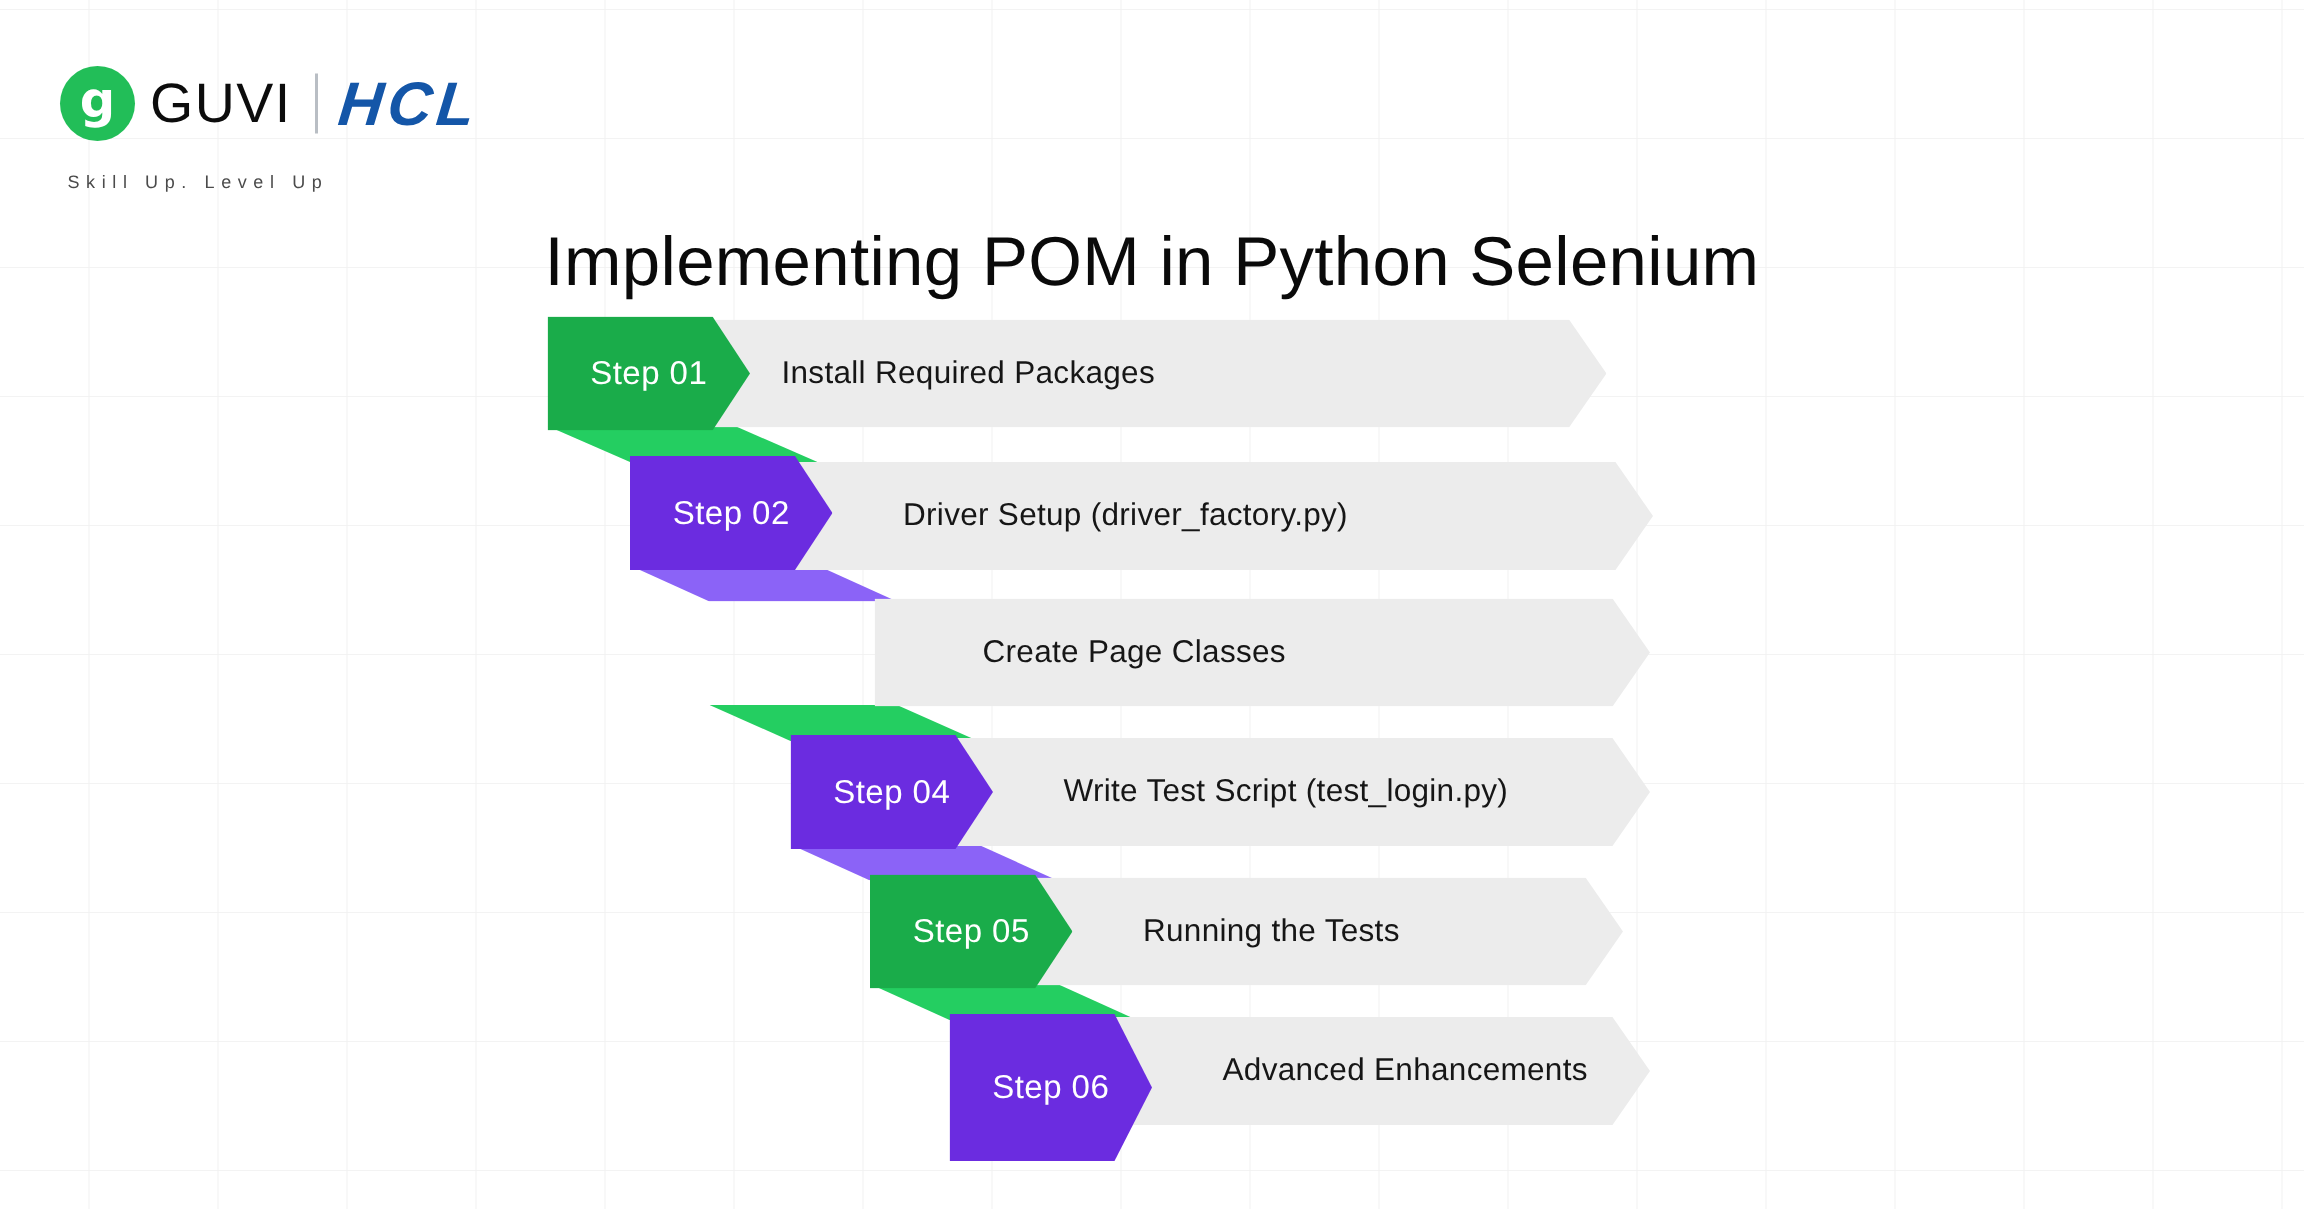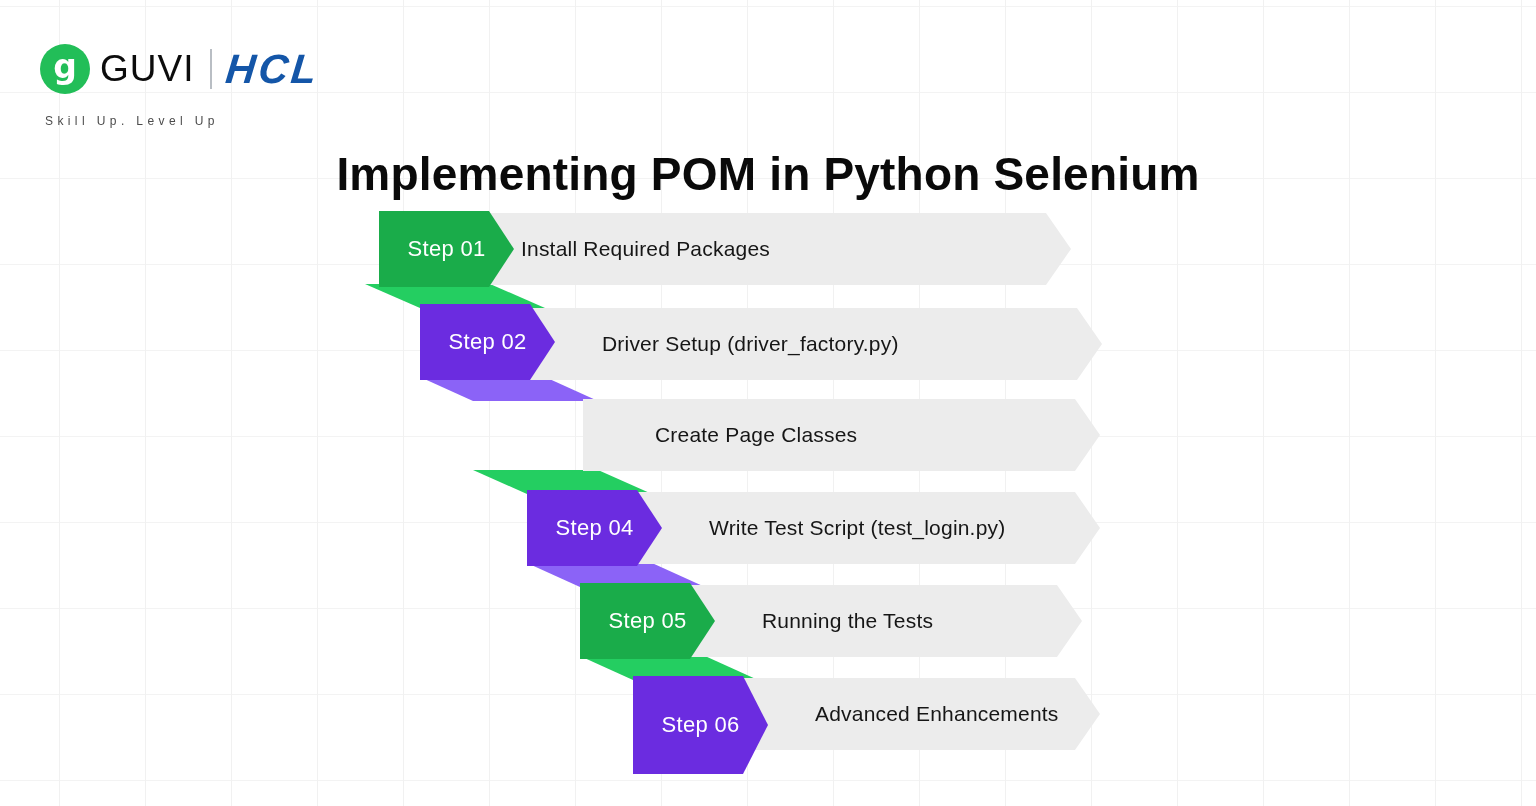--- a/index.html
+++ b/index.html
@@ -33,21 +33,21 @@
     letter-spacing:3px;transform:skewX(-6deg);
   }
   .tagline{
     position:absolute;left:45px;top:114px;
     font-size:12px;font-weight:500;color:#4b4b4b;letter-spacing:4.4px;
   }
 
   
   .title{
     position:absolute;top:116px;left:0;width:100%;
-    text-align:center;font-size:46px;font-weight:700;color:#0a0a0a;
+    text-align:center;font-size:46px;font-weight:400;color:#0a0a0a;
     letter-spacing:0.2px;
   }
 
   
   #steps{position:absolute;inset:0;}
   .step-tail{position:absolute;z-index:1;}
   .step-bar{
     position:absolute;z-index:2;display:flex;align-items:center;
     box-sizing:border-box;padding-left:72px;
     font-size:21px;font-weight:500;color:#161616;letter-spacing:0.2px;
@@ -72,21 +72,21 @@
   </div>
   <div class="tagline">Skill Up. Level Up</div>
 
   <h1 class="title">Implementing POM in Python Selenium</h1>
 
   <div id="steps">
       <div class="step-tail" style="left: 365px; top: 284px; width: 180px; height: 24px; background: rgb(36, 206, 97); clip-path: polygon(0px 0px, 125px 0px, 100% 100%, 55px 100%);"></div>
       <div class="step-bar" style="left: 449px; top: 213px; width: 622px; height: 72px; background: rgb(236, 236, 236); clip-path: polygon(0px 0px, calc(100% - 25px) 0px, 100% 50%, calc(100% - 25px) 100%, 0px 100%);">
         <span>Install Required Packages</span>
       </div>
-      <div class="step-badge" style="left: 379px; top: 211px; width: 135px; height: 76px; background: rgb(26, 172, 74); clip-path: polygon(0px 0px, 110px 0px, 100% 50%, 110px 100%, 0px 100%); text-align: center;">
+      <div class="step-badge" style="left: 365px; top: 211px; width: 135px; height: 76px; background: rgb(26, 172, 74); clip-path: polygon(0px 0px, 110px 0px, 100% 50%, 110px 100%, 0px 100%); text-align: center;">
         <span>Step 01</span>
       </div>
       <div class="step-tail" style="left: 420px; top: 377px; width: 178px; height: 24px; background: rgb(139, 99, 247); clip-path: polygon(0px 0px, 125px 0px, 100% 100%, 53px 100%);"></div>
       <div class="step-bar" style="left: 530px; top: 308px; width: 572px; height: 72px; background: rgb(236, 236, 236); clip-path: polygon(0px 0px, calc(100% - 25px) 0px, 100% 50%, calc(100% - 25px) 100%, 0px 100%);">
         <span>Driver Setup (driver_factory.py)</span>
       </div>
       <div class="step-badge" style="left: 420px; top: 304px; width: 135px; height: 76px; background: rgb(107, 44, 224); clip-path: polygon(0px 0px, 110px 0px, 100% 50%, 110px 100%, 0px 100%);">
         <span>Step 02</span>
       </div>
       <div class="step-tail" style="left: 473px; top: 470px; width: 179px; height: 24px; background: rgb(36, 206, 97); clip-path: polygon(0px 0px, 125px 0px, 100% 100%, 54px 100%);"></div>

